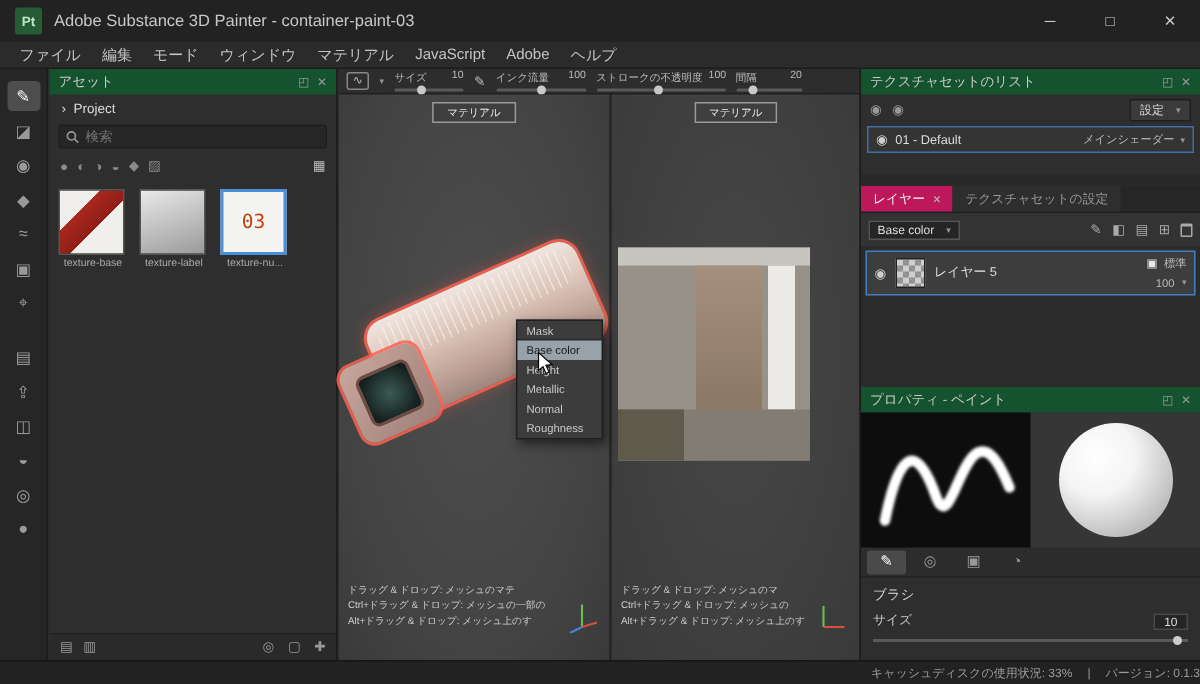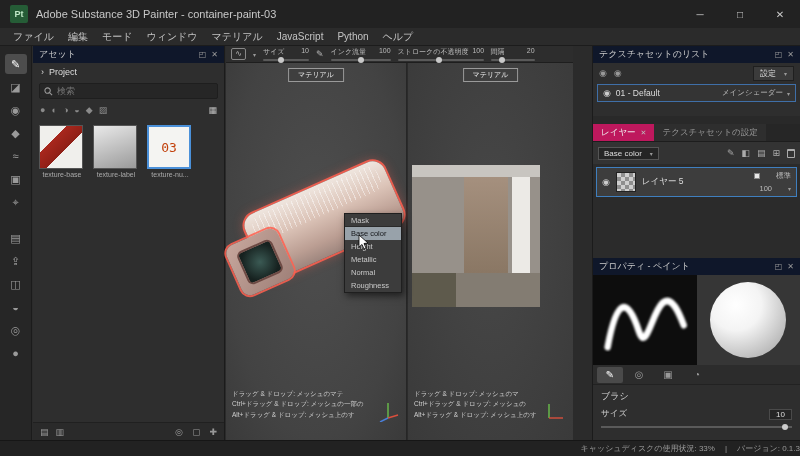--- a/index.html
+++ b/index.html
@@ -20,21 +20,21 @@
   .main { position:absolute; top:46px; bottom:16px; left:0; right:0; }
 
   
   .toolstrip { position:absolute; left:0; top:0; bottom:0; width:32px; background:#262626; border-right:1px solid #1b1b1b; display:flex; flex-direction:column; align-items:center; padding-top:8px; gap:3px; }
   .tool { width:22px; height:20px; display:flex; align-items:center; justify-content:center; font-size:11px; color:#9a9a9a; border-radius:3px; }
   .tool.selected { background:#4d4d4d; color:#fff; }
   .tool-gap { height:10px; }
 
   
   .assets { position:absolute; left:33px; top:0; bottom:0; width:192px; background:#2e2e2e; border-right:1px solid #1b1b1b; }
-  .panel-header { height:17px; background:#0f172a; display:flex; align-items:center; padding:0 6px; font-size:9px; color:#ccc;gap:36px; }
+  .panel-header { height:17px; background:#14532d; display:flex; align-items:center; padding:0 6px; font-size:9px; color:#ccc;gap:36px; }
   .header-icons { margin-left:auto; display:flex; gap:5px; font-size:8px; color:#999; }
   .project-row { display:flex; align-items:center; height:18px; padding:0 8px; font-size:9px; color:#ddd; gap:5px; }
   .search-row { margin:2px 6px; height:16px; background:#262626; border:1px solid #1e1e1e; border-radius:2px; display:flex; align-items:center; padding:0 4px; gap:4px; }
   .search-row svg { flex:none; }
   .search-input { background:transparent; border:none; color:#bbb; font-size:9px; width:100%; outline:none; font-family:inherit; }
   .filter-row { display:flex; align-items:center; gap:6px; padding:4px 7px; font-size:9px; color:#8a8a8a; }
   .grid-icon { margin-left:auto; color:#bbb; }
   .thumbs { display:flex; gap:6px; padding:6px 6px 0 6px; }
   .thumb { width:48px; }
   .thumb-img { width:44px; height:44px; background:#ddd; border:1px solid #555; position:relative; display:flex; align-items:center; justify-content:center; }
@@ -86,21 +86,21 @@
   .uv-darksq { position:absolute; bottom:0; left:0; width:44px; height:34px; background:#5e5a4c; }
 
   
   .ctx { position:absolute; left:118px; top:167px; width:58px; background:#3c3c3c; border:1px solid #1f1f1f; box-shadow:2px 3px 7px rgba(0,0,0,.55); z-index:6; }
   .ctx-item { height:13px; display:flex; align-items:center; padding:0 6px; color:#c9c9c9; font-size:7.5px; }
   .ctx-item.first { border-bottom:1px solid #2a2a2a; }
   .ctx-item.selected { background:#98a2aa; color:#15171a; }
   .cursor { position:absolute; left:132px; top:188px; z-index:7; }
 
   
-  .rightcol { position:absolute; right:0; top:0; bottom:0; width:208px; background:#292929; border-left:1px solid #1b1b1b; }
+  .rightcol { position:absolute; right:0; top:0; bottom:0; width:227px; background:#292929; border-left:1px solid #1b1b1b; }
 
   .ts-panel { position:absolute; top:0; left:0; right:0; height:70px; background:#2e2e2e; }
   .ts-row1 { height:20px; display:flex; align-items:center; padding:0 6px; gap:7px; font-size:9px; color:#999; }
   .dropdown { margin-left:auto; background:#3b3b3b; border:1px solid #1f1f1f; padding:1px 6px; font-size:8px; color:#ddd; display:flex; align-items:center; gap:8px; }
   .ts-row2 { height:18px; margin:1px 4px 0 4px; border:1px solid #3f6fa8; background:#343434; display:flex; align-items:center; padding:0 5px; gap:5px; font-size:8.5px; color:#ddd; }
   .shader-link { margin-left:auto; font-size:7.5px; color:#bbb; display:flex; gap:4px; align-items:center; }
 
   .layers-panel { position:absolute; top:78px; left:0; right:0; height:134px; background:#303030; }
   .tabs { display:flex; height:18px; background:#262626; border-bottom:1px solid #1d1d1d; }
   .tabtab { display:flex; align-items:center; gap:5px; padding:0 8px; font-size:8.5px; }
@@ -112,21 +112,21 @@
   .lt-icons { margin-left:auto; display:flex; gap:7px; font-size:9px; color:#aaa; align-items:center; }
   .trash-ico { width:8px; height:9px; border:1px solid #aaa; border-top:2px solid #aaa; border-radius:1px; }
   .layers-list { position:absolute; top:40px; bottom:0; left:0; right:0; background:#2b2b2b; padding:3px; }
   .layer-row { height:30px; border:1px solid #3f7fbf; background:#3d3d3d; display:flex; align-items:center; padding:0 5px; gap:6px; }
   .eye { font-size:9px; color:#ccc; }
   .checker { width:20px; height:20px; border:1px solid #222; background-color:#cfcfcf;
     background-image:linear-gradient(45deg,#8f8f8f 25%,transparent 25%,transparent 75%,#8f8f8f 75%),linear-gradient(45deg,#8f8f8f 25%,transparent 25%,transparent 75%,#8f8f8f 75%);
     background-size:8px 8px; background-position:0 0,4px 4px; }
   .layer-name { font-size:8.5px; color:#ddd; }
   .layer-right { margin-left:auto; display:flex; flex-direction:column; align-items:flex-end; font-size:7.5px; color:#bbb; gap:3px; }
-  .blend-chip { display:flex; align-items:center; gap:16px; }
+  .blend-chip { display:flex; align-items:center; gap:5px; }
   .blend-sq { width:6px; height:6px; background:#e8e8e8; border:1px solid #888; }
 
   .props-panel { position:absolute; top:212px; left:0; right:0; bottom:0; background:#2e2e2e; }
   .previews { display:flex; height:90px; }
   .preview-stroke { width:50%; background:#0d0d0d; position:relative; }
   .preview-sphere { width:50%; background:#363636; display:flex; align-items:center; justify-content:center; }
   .sphere { width:76px; height:76px; border-radius:50%; background:radial-gradient(circle at 34% 30%,#ffffff 0%,#f4f4f4 35%,#d2d2d2 60%,#9c9c9c 100%); }
   .props-tabs { height:20px; display:flex; align-items:center; gap:3px; background:#2c2c2c; border-bottom:1px solid #222; padding:0 4px; }
   .ptab { width:26px; height:16px; display:flex; align-items:center; justify-content:center; font-size:10px; color:#999; border-radius:2px; }
   .ptab.active { background:#4a4a4a; color:#fff; }
@@ -154,21 +154,21 @@
     </div>
   </div>
 
   <div class="menubar">
     <span class="menu-item">ファイル</span>
     <span class="menu-item">編集</span>
     <span class="menu-item">モード</span>
     <span class="menu-item">ウィンドウ</span>
     <span class="menu-item">マテリアル</span>
     <span class="menu-item">JavaScript</span>
-    <span class="menu-item">Python</span>
+    <span class="menu-item">Adobe</span>
     <span class="menu-item">ヘルプ</span>
   </div>
 
   <div class="main">
 
     <div class="toolstrip">
       <div class="tool selected">
           <span>✎</span>
         </div>
       <div class="tool">

